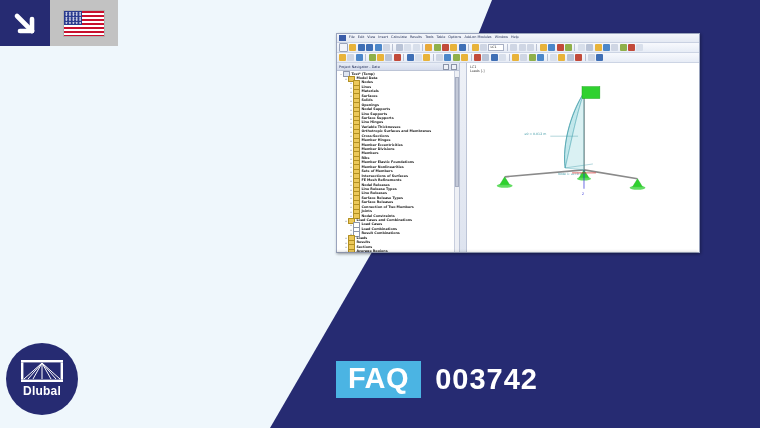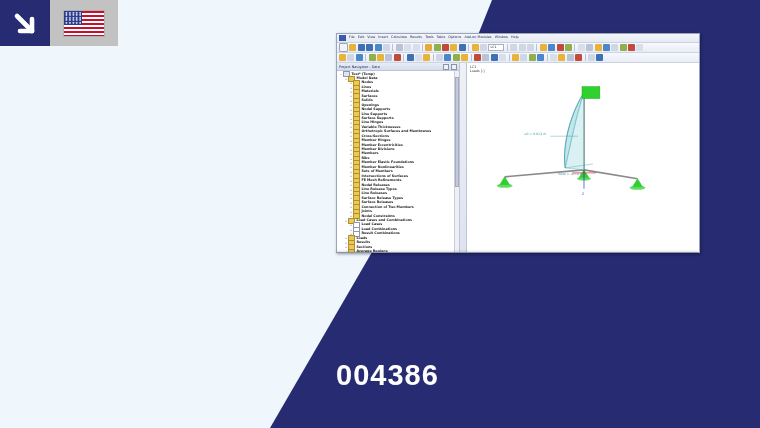--- a/index.html
+++ b/index.html
@@ -331,23 +331,42 @@
       <div class="stripe" style="top:12.42px"></div>
       <div class="stripe" style="top:16.56px"></div>
       <div class="stripe" style="top:20.7px"></div>
       <div class="stripe" style="top:24.84px"></div>
       <div class="canton"></div>
       <div class="stars">★★★★★★<br>★★★★★<br>★★★★★★<br>★★★★★<br>★★★★★★</div>
     </div>
   </div>
 
 
+  <div class="logo">
+    <svg class="logo-mark" viewBox="0 0 42 22">
+      <rect x="0" y="0" width="42" height="2.4" fill="#ffffff"></rect>
+      <rect x="0" y="19.6" width="42" height="2.4" fill="#ffffff"></rect>
+      <rect x="0" y="2.4" width="2.4" height="17.2" fill="#ffffff"></rect>
+      <rect x="39.6" y="2.4" width="2.4" height="17.2" fill="#ffffff"></rect>
+      <g stroke="#ffffff" stroke-width="1" fill="none">
+        <line x1="21" y1="3" x2="3" y2="19"></line>
+        <line x1="21" y1="3" x2="39" y2="19"></line>
+        <line x1="21" y1="3" x2="12" y2="19"></line>
+        <line x1="21" y1="3" x2="30" y2="19"></line>
+        <line x1="21" y1="3" x2="21" y2="19"></line>
+        <line x1="21" y1="3" x2="7" y2="19"></line>
+        <line x1="21" y1="3" x2="35" y2="19"></line>
+      </g>
+    </svg>
+    <div class="logo-text">Dlubal</div>
+  </div>
 
   <div class="faq-row">
-    <div class="faq-number">004386</div>
+    <div class="faq-badge">FAQ</div>
+    <div class="faq-number">003742</div>
   </div>
 
   <div class="appwin">
 
     <div class="menubar">
       <div class="menu-icon"></div>
       <div class="menu-item">File</div>
       <div class="menu-item">Edit</div>
       <div class="menu-item">View</div>
       <div class="menu-item">Insert</div>

